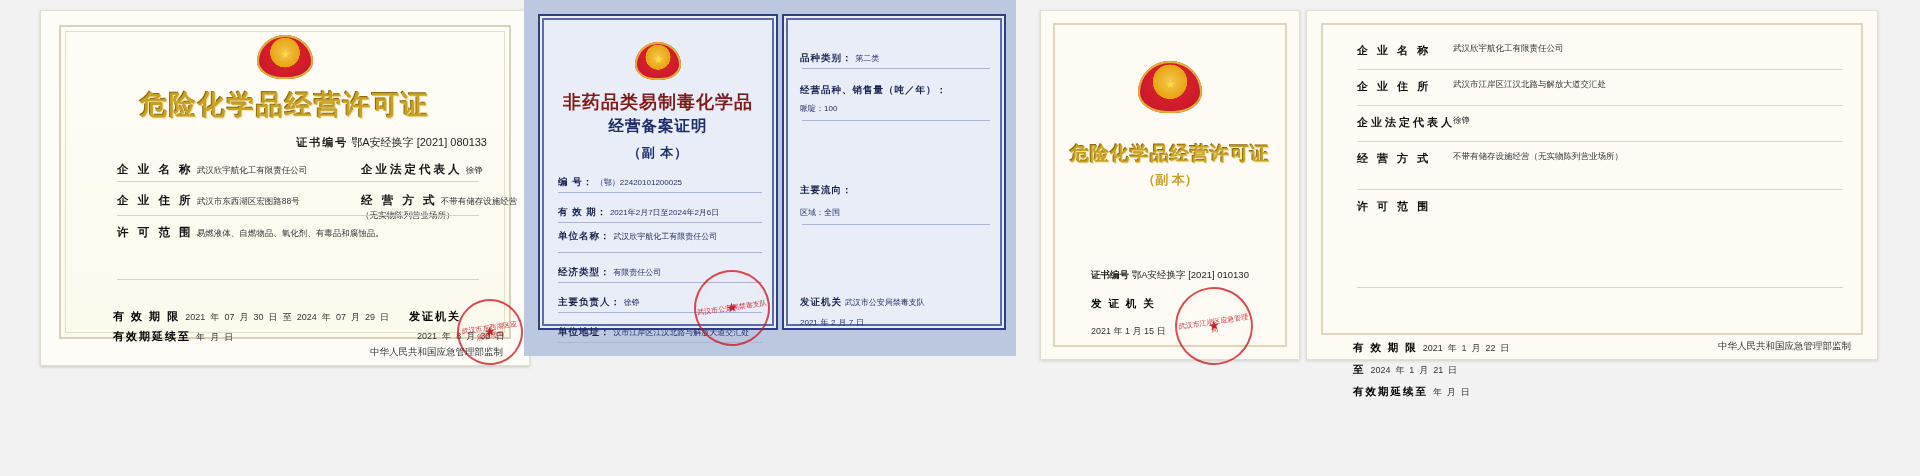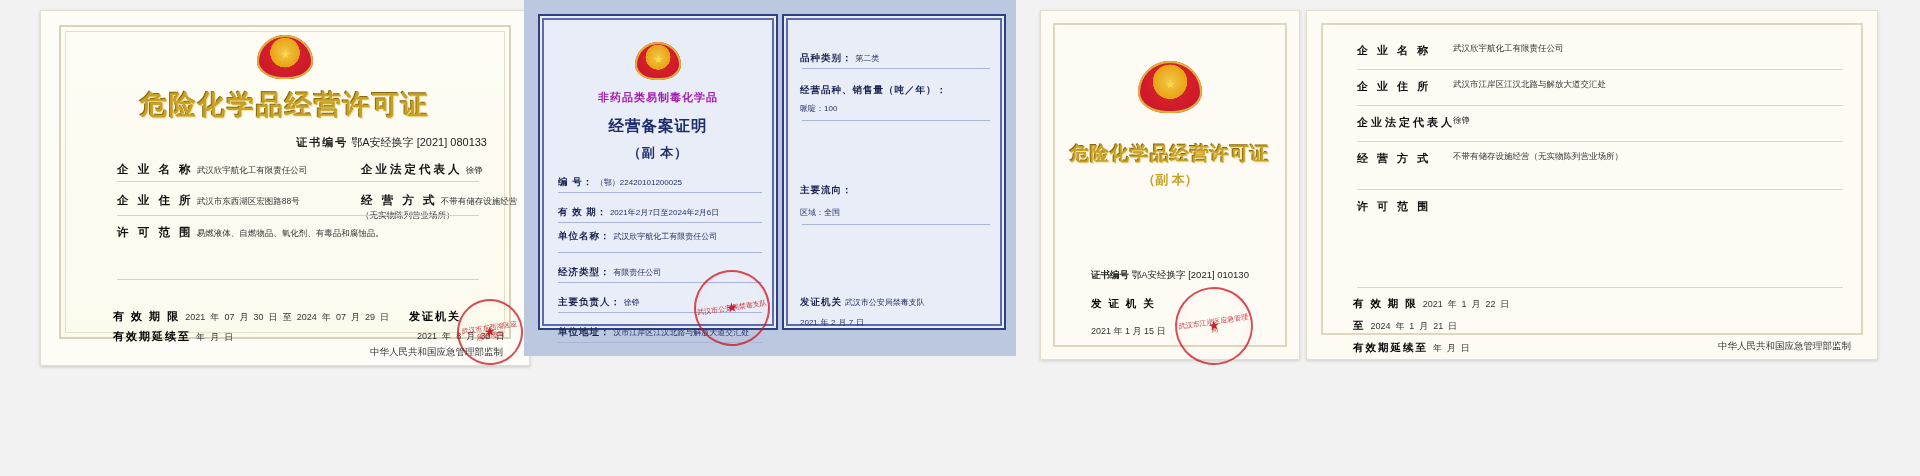--- a/index.html
+++ b/index.html
@@ -104,21 +104,21 @@
     position:absolute;top:14px;bottom:26px;
     background:#e9edf7;
     border:2px solid #2f3f84;
     box-shadow:inset 0 0 0 2px #e9edf7, inset 0 0 0 4px #5a6bb0;
   }
   #p2a{left:14px;width:236px;}
   #p2b{left:258px;width:220px;}
 
   #c2emblem{left:50%;margin-left:-23px;top:26px;width:46px;height:38px;
     border-radius:50% 50% 45% 45%/60% 60% 40% 40%;}
-  #p2a .t1{position:absolute;left:0;right:0;top:74px;text-align:center;font-size:11px;font-weight:bold;color:#a21caf;letter-spacing:1px;font-family:"DejaVu Serif","Liberation Serif",serif;}
+  #p2a .t1{position:absolute;left:0;right:0;top:74px;text-align:center;font-size:18px;font-weight:bold;color:#7f1d1d;letter-spacing:1px;font-family:"DejaVu Serif","Liberation Serif",serif;}
   #p2a .t2{position:absolute;left:0;right:0;top:100px;text-align:center;font-size:15.5px;font-weight:bold;color:#1d2c6b;letter-spacing:1px;font-family:"DejaVu Serif","Liberation Serif",serif;}
   #p2a .t3{position:absolute;left:0;right:0;top:128px;text-align:center;font-size:13px;font-weight:bold;color:#1d2c6b;letter-spacing:1px;}
 
   .brow{position:absolute;left:18px;right:14px;font-size:9.5px;color:#17224f;}
   .brow .bl{font-weight:bold;letter-spacing:1px;}
   .brow .bv{font-size:8px;color:#24306a;text-align:right;}
   .bline{position:absolute;left:18px;right:14px;border-bottom:1px solid #aab4d6;}
 
   #p2b .brow{left:16px;right:14px;}
 
@@ -152,21 +152,21 @@
   #cert4{
     left:1306px;top:10px;width:572px;height:350px;
     background:#fdfbf4;border:1px solid #e4dfcd;
     box-shadow:0 1px 3px rgba(0,0,0,.15);
   }
   #cert4 .inner{position:absolute;left:14px;top:12px;right:14px;bottom:24px;border:2px solid #ded6be;}
   #cert4 .frow{position:absolute;left:34px;right:18px;font-size:11px;color:#111;}
   #cert4 .fl{font-weight:bold;letter-spacing:3px;white-space:nowrap;float:left;width:86px;}
   #cert4 .fv{display:block;margin-left:96px;font-size:8.5px;color:#333;line-height:1.35;}
   #cert4 .fline{position:absolute;left:34px;right:18px;border-bottom:1px solid #ddd6c2;}
-  #cert4 .vrow{position:absolute;left:30px;font-size:10.5px;font-weight:bold;letter-spacing:2px;}
+  #cert4 .vrow{position:absolute;left:30px;font-size:10.5px;font-weight:bold;letter-spacing:2px;margin-top:44px;}
   #cert4 .footer{position:absolute;left:0;right:26px;bottom:6px;text-align:right;font-size:9.5px;color:#333;}
 </style>
 </head>
 <body>
 
 <div class="stage">
 
   <div class="cert" id="cert1">
     <div class="inner">
 

